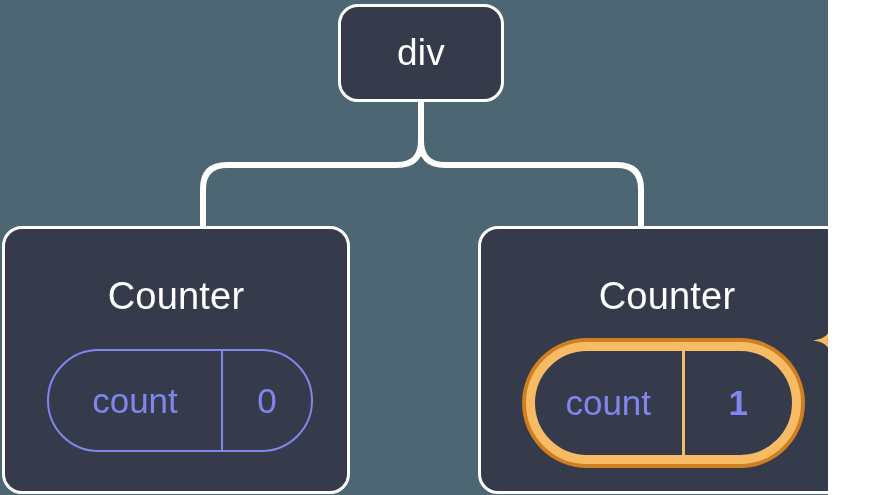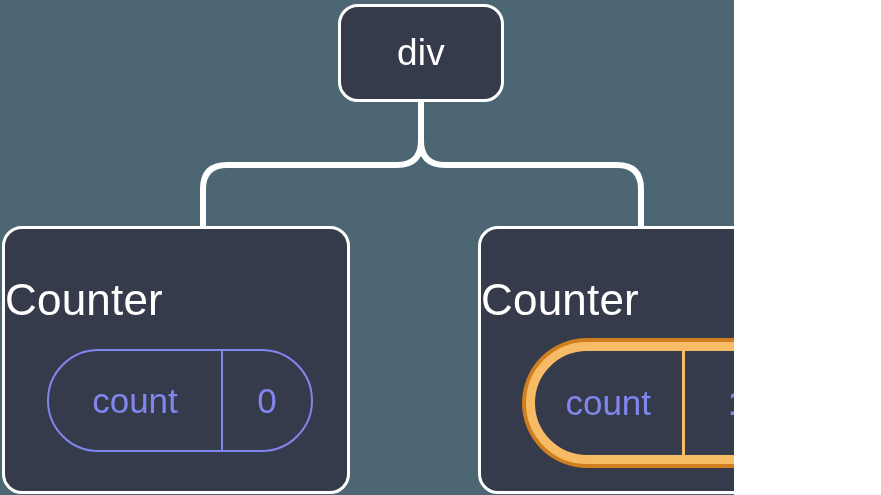--- a/index.html
+++ b/index.html
@@ -2,21 +2,21 @@
 <html><head>
 <meta charset="utf-8">
 <style>
   html, body {
     margin: 0;
     padding: 0;
     background: #ffffff;
   }
   #canvas {
     position: relative;
-    width: 734px;
+    width: 828px;
     height: 495px;
     background: #4c6773;
     overflow: hidden;
     font-family: "Liberation Sans", sans-serif;
   }
 
   
   #connectors {
     position: absolute;
     left: 0;
@@ -60,22 +60,23 @@
     top: 226px;
     width: 378px;
     height: 268px;
   }
 
   .node-title {
     position: absolute;
     left: 0;
     right: 0;
     top: 46px;
+    text-align: center;
     color: #ffffff;
-    font-size: 44px;
+    font-size: 38px;
     letter-spacing: 0.2px;
   }
 
   
   .pill {
     position: absolute;
     box-sizing: border-box;
     display: flex;
     align-items: center;
     border-radius: 999px;

